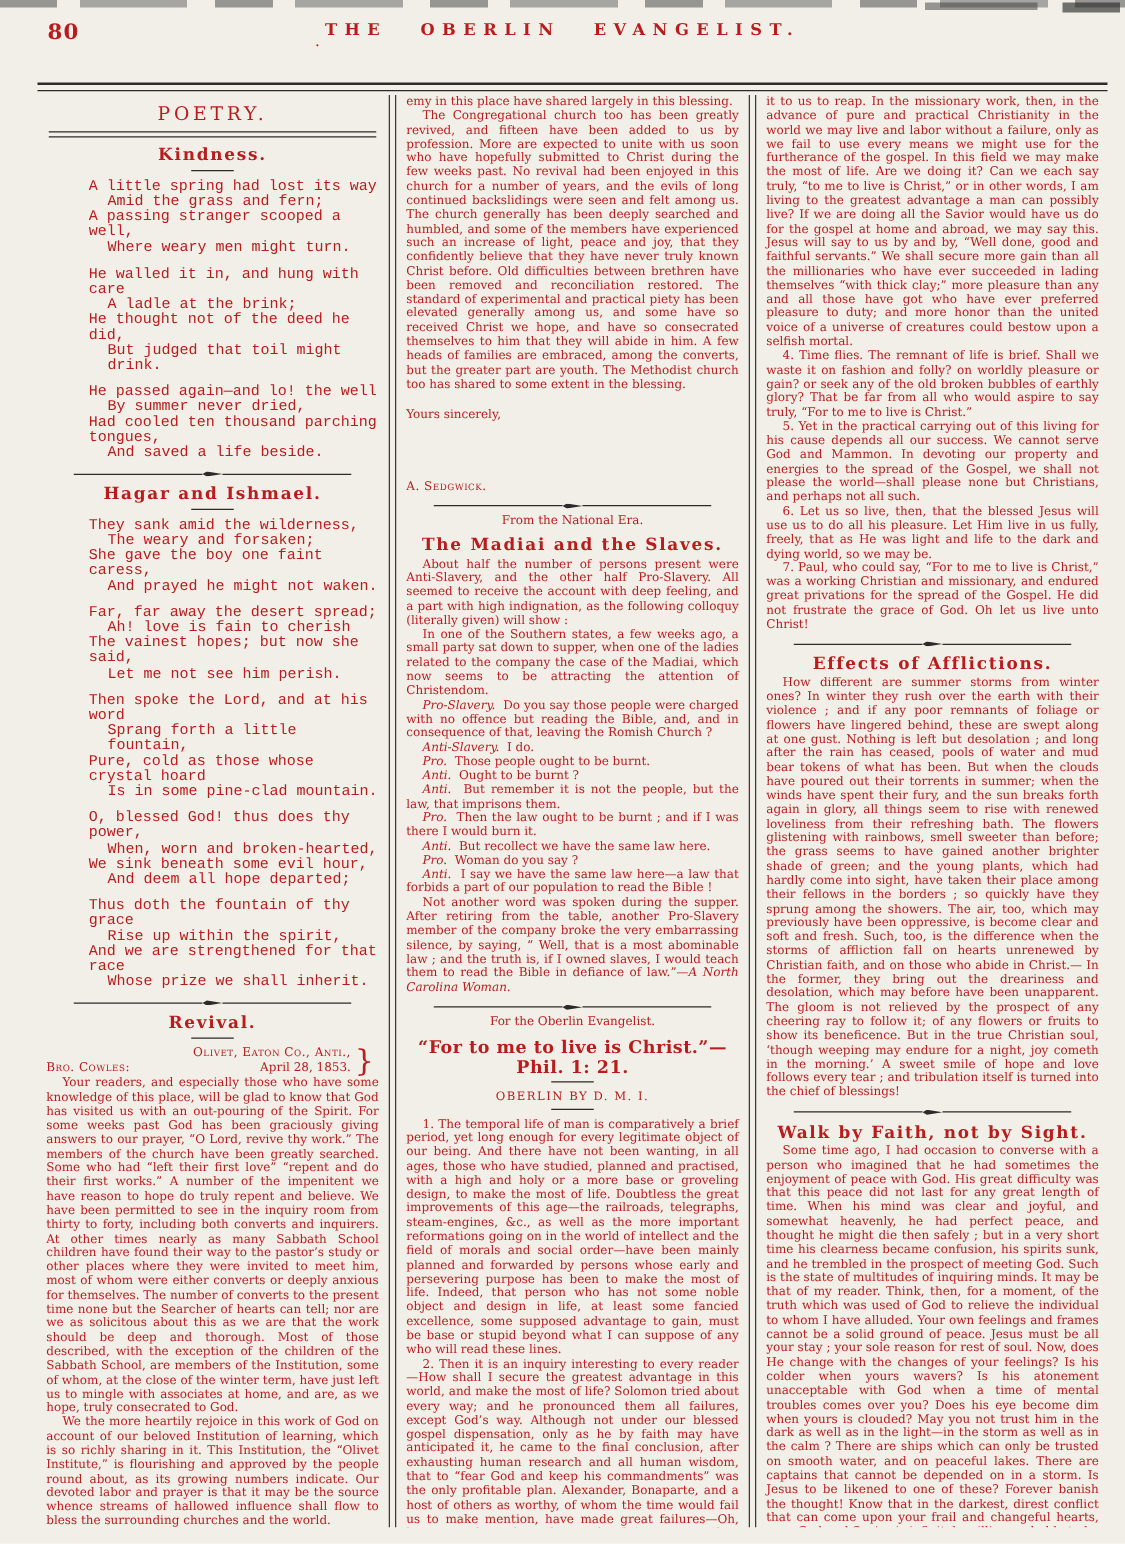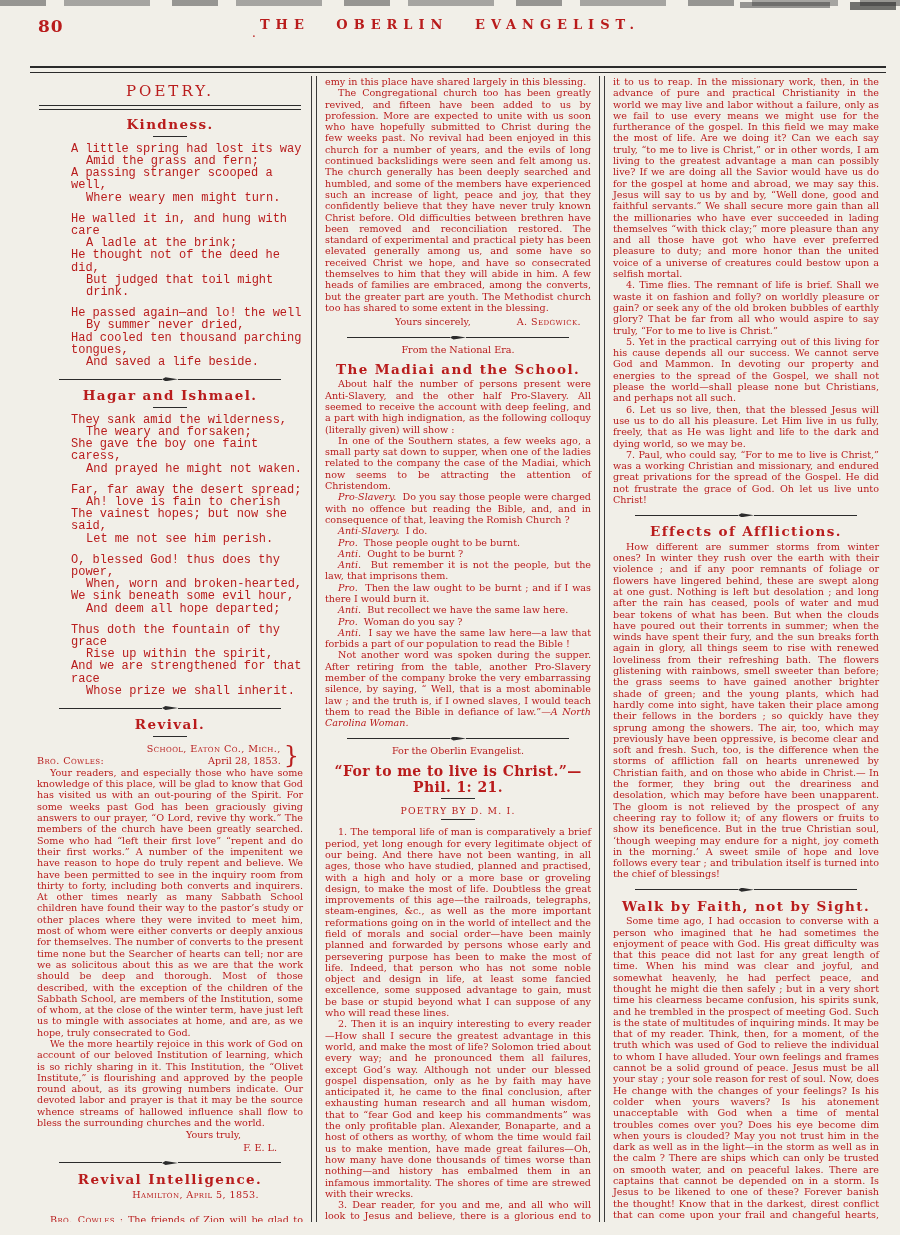--- a/index.html
+++ b/index.html
@@ -46,21 +46,21 @@
   p.noindent { text-indent:0; }
   .sc { font-variant:small-caps; letter-spacing:.4px; }
 
   .dateline { display:flex; justify-content:flex-end; align-items:center; padding-right:4px; line-height:12px; margin-top:1px; }
   .dateline .dl-lines { text-align:right; }
   .brace { font-size:24px; font-weight:normal; margin-left:3px; line-height:24px; }
   .salutation { margin-top:-12px; margin-bottom:1px; }
 
   .closing { text-align:right; padding-right:62px; margin-top:1px; }
   .signature { text-align:right; padding-right:26px; margin-top:1px; }
-  .close-row { display:flex; justify-content:flex-end; gap:46px; padding-right:10px; margin-top:3px; }
+  .close-row { display:flex; justify-content:flex-end; gap:46px; padding-right:10px; margin-top:13px;flex-direction:column; }
 
   .source-line { text-align:center; margin:2px 0 0; text-indent:0; }
   .byline { text-align:center; font-size:9.3px; letter-spacing:1.2px; margin:1px 0 0; text-indent:0; }
   .dateline2 { text-align:right; padding-right:44px; margin:2px 0 13px; }
 
   .speaker { font-style:italic; }
   .attr { font-style:italic; }
   .dialog { margin:0; }
 </style>
 </head>
@@ -117,41 +117,47 @@
           <div>She gave the boy one faint caress,</div>
           <div>And prayed he might not waken.</div>
         </div>
       <div class="stanza">
           <div>Far, far away the desert spread;</div>
           <div>Ah! love is fain to cherish</div>
           <div>The vainest hopes; but now she said,</div>
           <div>Let me not see him perish.</div>
         </div>
       <div class="stanza">
+          <div>Then spoke the Lord, and at his word</div>
+          <div>Sprang forth a little fountain,</div>
+          <div>Pure, cold as those whose crystal hoard</div>
+          <div>Is in some pine-clad mountain.</div>
+        </div>
+      <div class="stanza">
           <div>O, blessed God! thus does thy power,</div>
           <div>When, worn and broken-hearted,</div>
           <div>We sink beneath some evil hour,</div>
           <div>And deem all hope departed;</div>
         </div>
       <div class="stanza">
           <div>Thus doth the fountain of thy grace</div>
           <div>Rise up within the spirit,</div>
           <div>And we are strengthened for that race</div>
           <div>Whose prize we shall inherit.</div>
         </div>
 
       <div class="article-divider">
           <span class="divider-diamond"></span>
         </div>
 
       <div class="art-head">Revival.</div>
       <div class="short-rule"></div>
       <div class="dateline">
         <div class="dl-lines">
-          <div class="sc">School, Eaton Co., Mich.,</div>
+          <div class="sc">Olivet, Eaton Co., Anti.,</div>
           <div>April 28, 1853.</div>
         </div>
         <span class="brace">}</span>
       </div>
       <div class="salutation sc">Bro. Cowles:</div>
       <p>Your readers, and especially those who have some knowledge of this place, will be glad to know that God has visited us with an out-pouring of the Spirit. For some weeks past God has been graciously giving answers to our prayer, “O Lord, revive thy work.” The members of the church have been greatly searched. Some who had “left their first love” “repent and do their first works.” A number of the impenitent we have reason to hope do truly repent and believe. We have been permitted to see in the inquiry room from thirty to forty, including both converts and inquirers. At other times nearly as many Sabbath School children have found their way to the pastor’s study or other places where they were invited to meet him, most of whom were either converts or deeply anxious for themselves. The number of converts to the present time none but the Searcher of hearts can tell; nor are we as solicitous about this as we are that the work should be deep and thorough. Most of those described, with the exception of the children of the Sabbath School, are members of the Institution, some of whom, at the close of the winter term, have just left us to mingle with associates at home, and are, as we hope, truly consecrated to God.</p>
       <p>We the more heartily rejoice in this work of God on account of our beloved Institution of learning, which is so richly sharing in it. This Institution, the “Olivet Institute,” is flourishing and approved by the people round about, as its growing numbers indicate. Our devoted labor and prayer is that it may be the source whence streams of hallowed influence shall flow to bless the surrounding churches and the world.</p>
       <div class="closing">Yours truly,</div>
       <div class="signature">F. E. L.</div>
 
@@ -172,21 +178,21 @@
       <div class="close-row">
         <span>Yours sincerely,</span>
         <span class="sc">A. Sedgwick.</span>
       </div>
 
       <div class="article-divider">
           <span class="divider-diamond"></span>
         </div>
 
       <p class="source-line">From the National Era.</p>
-      <div class="art-head">The Madiai and the School.</div>
+      <div class="art-head">The Madiai and the Slaves.</div>
       <p>About half the number of persons present were Anti-Slavery, and the other half Pro-Slavery. All seemed to receive the account with deep feeling, and a part with high indignation, as the following colloquy (literally given) will show :</p>
       <p>In one of the Southern states, a few weeks ago, a small party sat down to supper, when one of the ladies related to the company the case of the Madiai, which now seems to be attracting the attention of Christendom.</p>
 
       <p class="dialog"><span class="speaker">Pro-Slavery.</span>&nbsp; <span>Do you say those people were charged with no offence but reading the Bible, and, and in consequence of that, leaving the Romish Church ?</span></p>
       <p class="dialog"><span class="speaker">Anti-Slavery.</span>&nbsp; <span>I do.</span></p>
       <p class="dialog"><span class="speaker">Pro.</span>&nbsp; <span>Those people ought to be burnt.</span></p>
       <p class="dialog"><span class="speaker">Anti.</span>&nbsp; <span>Ought to be burnt ?</span></p>
       <p class="dialog"><span class="speaker">Anti.</span>&nbsp; <span>But remember it is not the people, but the law, that imprisons them.</span></p>
       <p class="dialog"><span class="speaker">Pro.</span>&nbsp; <span>Then the law ought to be burnt ; and if I was there I would burn it.</span></p>
       <p class="dialog"><span class="speaker">Anti.</span>&nbsp; <span>But recollect we have the same law here.</span></p>
@@ -195,21 +201,21 @@
 
       <p><span>Not another word was spoken during the supper. After retiring from the table, another Pro-Slavery member of the company broke the very embarrassing silence, by saying, “ Well, that is a most abominable law ; and the truth is, if I owned slaves, I would teach them to read the Bible in defiance of law.”</span><span class="attr">—A North Carolina Woman.</span></p>
 
       <div class="article-divider">
           <span class="divider-diamond"></span>
         </div>
 
       <p class="source-line">For the Oberlin Evangelist.</p>
       <div class="art-head big">“For to me to live is Christ.”—Phil. 1: 21.</div>
       <div class="short-rule"></div>
-      <p class="byline sc">POETRY BY D. M. I.</p>
+      <p class="byline sc">OBERLIN BY D. M. I.</p>
       <div class="short-rule"></div>
       <p>1. The temporal life of man is comparatively a brief period, yet long enough for every legitimate object of our being. And there have not been wanting, in all ages, those who have studied, planned and practised, with a high and holy or a more base or groveling design, to make the most of life. Doubtless the great improvements of this age—the railroads, telegraphs, steam-engines, &amp;c., as well as the more important reformations going on in the world of intellect and the field of morals and social order—have been mainly planned and forwarded by persons whose early and persevering purpose has been to make the most of life. Indeed, that person who has not some noble object and design in life, at least some fancied excellence, some supposed advantage to gain, must be base or stupid beyond what I can suppose of any who will read these lines.</p>
       <p>2. Then it is an inquiry interesting to every reader—How shall I secure the greatest advantage in this world, and make the most of life? Solomon tried about every way; and he pronounced them all failures, except God’s way. Although not under our blessed gospel dispensation, only as he by faith may have anticipated it, he came to the final conclusion, after exhausting human research and all human wisdom, that to “fear God and keep his commandments” was the only profitable plan. Alexander, Bonaparte, and a host of others as worthy, of whom the time would fail us to make mention, have made great failures—Oh, how many have done thousands of times worse than nothing—and history has embalmed them in an infamous immortality. The shores of time are strewed with their wrecks.</p>
       <p>3. Dear reader, for you and me, and all who will look to Jesus and believe, there is a glorious end to accomplish. Jesus has opened the way, and marked out the work for us. Indeed He has done the work, and gives</p>
     </div>
 
     <div class="col-divider"></div>
 
     <div class="col">
       <p class="noindent">it to us to reap. In the missionary work, then, in the advance of pure and practical Christianity in the world we may live and labor without a failure, only as we fail to use every means we might use for the furtherance of the gospel. In this field we may make the most of life. Are we doing it? Can we each say truly, “to me to live is Christ,” or in other words, I am living to the greatest advantage a man can possibly live? If we are doing all the Savior would have us do for the gospel at home and abroad, we may say this. Jesus will say to us by and by, “Well done, good and faithful servants.” We shall secure more gain than all the millionaries who have ever succeeded in lading themselves “with thick clay;” more pleasure than any and all those have got who have ever preferred pleasure to duty; and more honor than the united voice of a universe of creatures could bestow upon a selfish mortal.</p>

